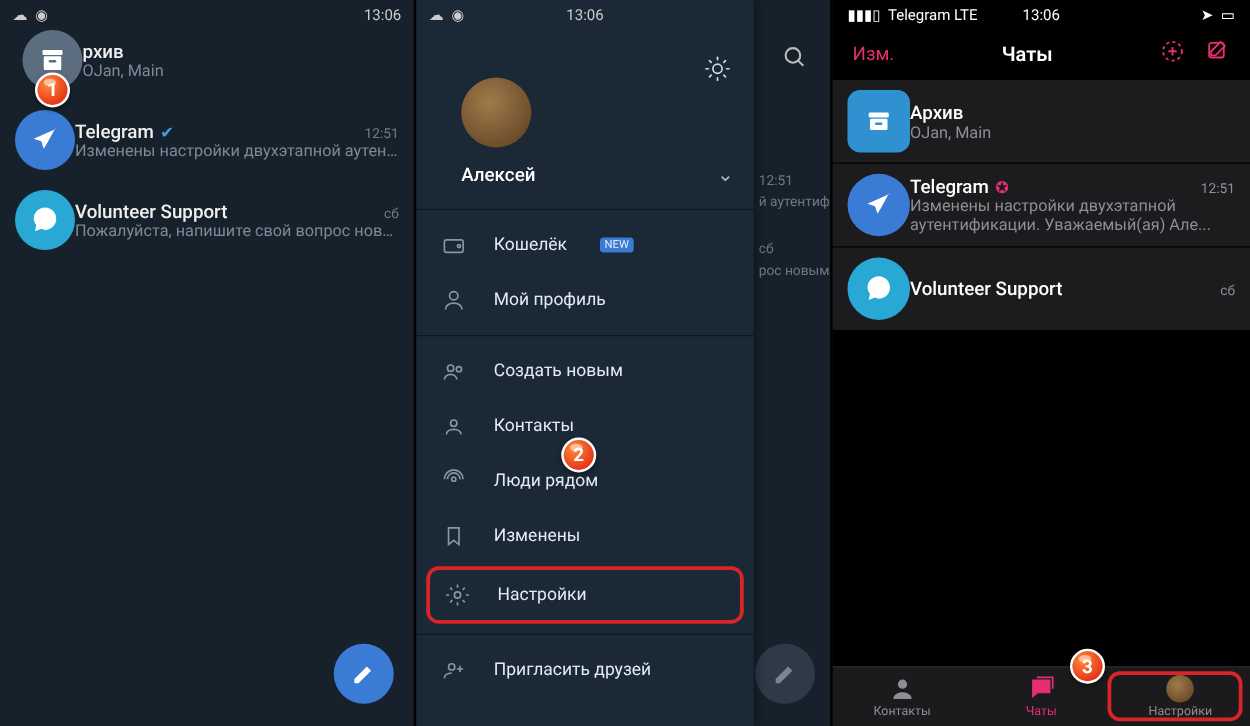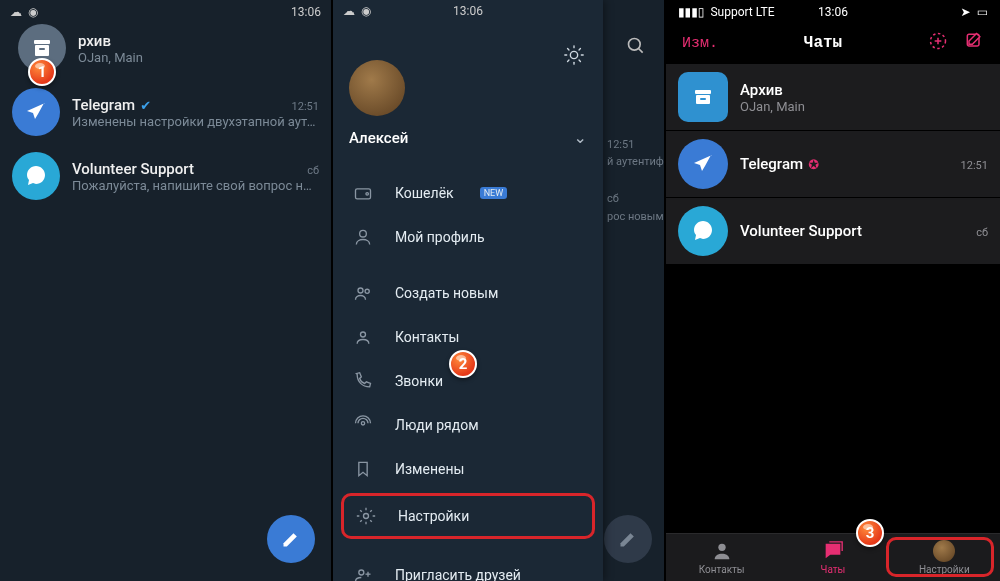--- a/index.html
+++ b/index.html
@@ -58,21 +58,21 @@
     flex:1;
     color:#f0f0f0;
   }
   .search-icon { color:#eee; }
 
   
   .row {
     display:flex;
     align-items:center;
     padding:8px 12px;
-    gap:12px;
+    gap:0;
   }
   .avatar {
     width:48px; height:48px;
     border-radius:50%;
     flex-shrink:0;
     display:flex;
     align-items:center;
     justify-content:center;
     background:#3a7bd5;
   }
@@ -133,20 +133,21 @@
     top:0; left:0;
     width:270px;
     height:100%;
     background:#1b2835;
     box-shadow: 2px 0 8px rgba(0,0,0,0.4);
     display:flex;
     flex-direction:column;
   }
   .drawer .profile {
     padding:40px 16px 12px;
+    margin-left:20px;
   }
   .profile-av {
     width:56px; height:56px; border-radius:50%;
     background: radial-gradient(circle at 40% 35%, #a07a4a, #5a3d1f);
     margin-bottom:12px;
   }
   .profile-name-row {
     display:flex; justify-content:space-between; align-items:center;
   }
   .profile-name { font-size:15px; font-weight:500; }
@@ -183,21 +184,21 @@
     position:absolute; left:0; right:0;
     font-size:11px; color:#6d7884;
     padding-left:6px;
     overflow:hidden; white-space:nowrap;
   }
 
   
   .pane.p3 .statusbar { color:#fff; font-size:12px; padding:4px 12px 2px;}
   .ios-header {
     display:flex; align-items:center; justify-content:space-between;
-    padding:8px 16px; height:42px;font-family:Liberation Mono, monospace;
+    padding:8px 16px; height:42px;
   }
   .ios-edit { color:#e62e72; font-size:15px; }
   .ios-title { font-size:16px; font-weight:600; color:#fff;}
   .ios-icons { display:flex; gap:16px; color:#e62e72;}
   .p3 .row { background:#1c1c1e; margin-bottom:1px;}
   .p3 .row.first { border-top-left-radius:0;justify-content:space-between; }
   .p3 .chat-preview{
     white-space:normal;
     display:-webkit-box;
     -webkit-line-clamp:2;
@@ -395,28 +396,20 @@
           <svg viewBox="0 0 24 24" fill="none" stroke="currentColor" stroke-width="1.6">
             <circle cx="12" cy="9" r="3"></circle>
             <path d="M5 20c0-3 3-5 7-5s7 2 7 5"></path>
           </svg>
         </span>
       <span>Контакты</span>
     </div>
     <div class="menu-item">
       <span class="micon">
           <svg viewBox="0 0 24 24" fill="none" stroke="currentColor" stroke-width="1.6">
-            <path d="M5 4c0 9 6 15 15 15l1-4-5-2-2 2c-3-1-5-3-6-6l2-2-2-5-4 1z"></path>
-          </svg>
-        </span>
-      <span>Звонки</span>
-    </div>
-    <div class="menu-item">
-      <span class="micon">
-          <svg viewBox="0 0 24 24" fill="none" stroke="currentColor" stroke-width="1.6">
             <circle cx="12" cy="10" r="2"></circle>
             <path d="M6 10a6 6 0 0112 0M3 10a9 9 0 0118 0"></path>
           </svg>
         </span>
       <span>Люди рядом</span>
     </div>
     <div class="menu-item">
       <span class="micon">
           <svg viewBox="0 0 24 24" fill="none" stroke="currentColor" stroke-width="1.6">
             <path d="M7 4h10v16l-5-4-5 4V4z"></path>
@@ -447,21 +440,21 @@
     </div>
 
   </div>
   <div class="badge-num b2">2</div>
 </div>
 
 <div class="pane p3">
   <div class="statusbar">
     <div class="status-left">
       <span>▮▮▮▯</span>
-      <span>Support  LTE</span>
+      <span>Telegram  LTE</span>
     </div>
     <span style="position:absolute; left:50%; transform:translateX(-50%);">13:06</span>
     <div class="status-right">
       <span>➤</span>
       <span>▭</span>
     </div>
   </div>
   <div class="ios-header">
     <span class="ios-edit">Изм.</span>
     <span class="ios-title">Чаты</span>
@@ -498,20 +491,21 @@
     <div class="avatar">
       <svg viewBox="0 0 24 24" fill="#fff">
           <path d="M21 3L3 11l6 2 2 6 3-5 6-11z"></path>
         </svg>
     </div>
     <div class="row-text">
       <div class="row-top">
         <span class="chat-name"><span>Telegram</span><span class="verified pink"> ✪</span></span>
         <span class="chat-time">12:51</span>
       </div>
+      <div class="chat-preview">Изменены настройки двухэтапной аутентификации. Уважаемый(ая) Але...</div>
     </div>
   </div>
 
   <div class="row">
     <div class="avatar support">
       <svg viewBox="0 0 24 24" fill="#fff">
           <path d="M12 2C7 2 3 6 3 11c0 2 1 4 2 5l-1 5 5-2c1 0 2 1 3 1 5 0 9-4 9-9s-4-9-9-9z"></path>
         </svg>
     </div>
     <div class="row-text">

